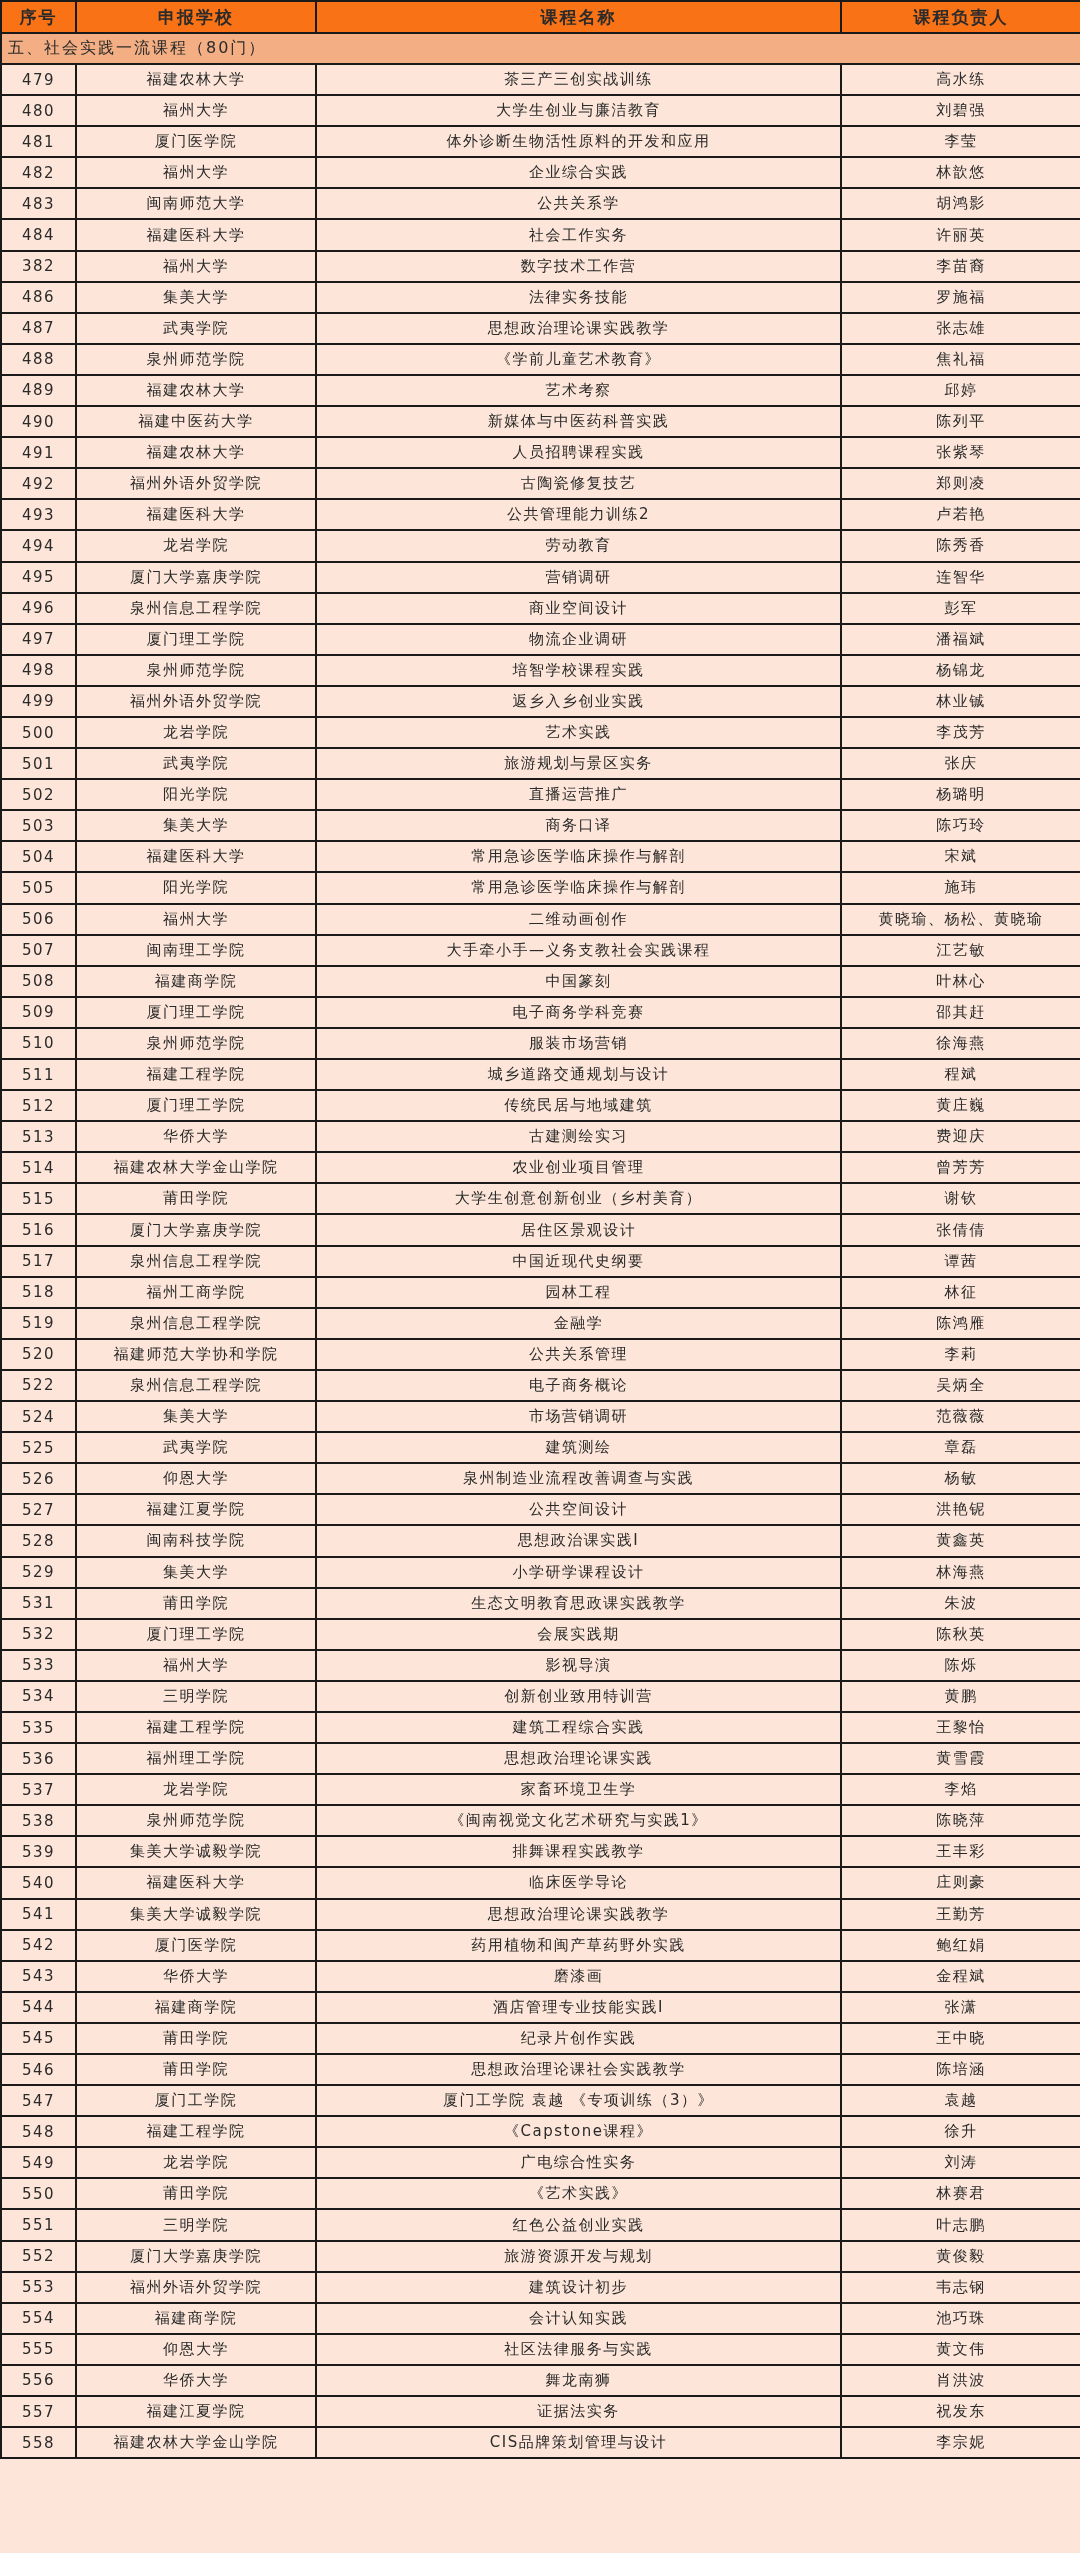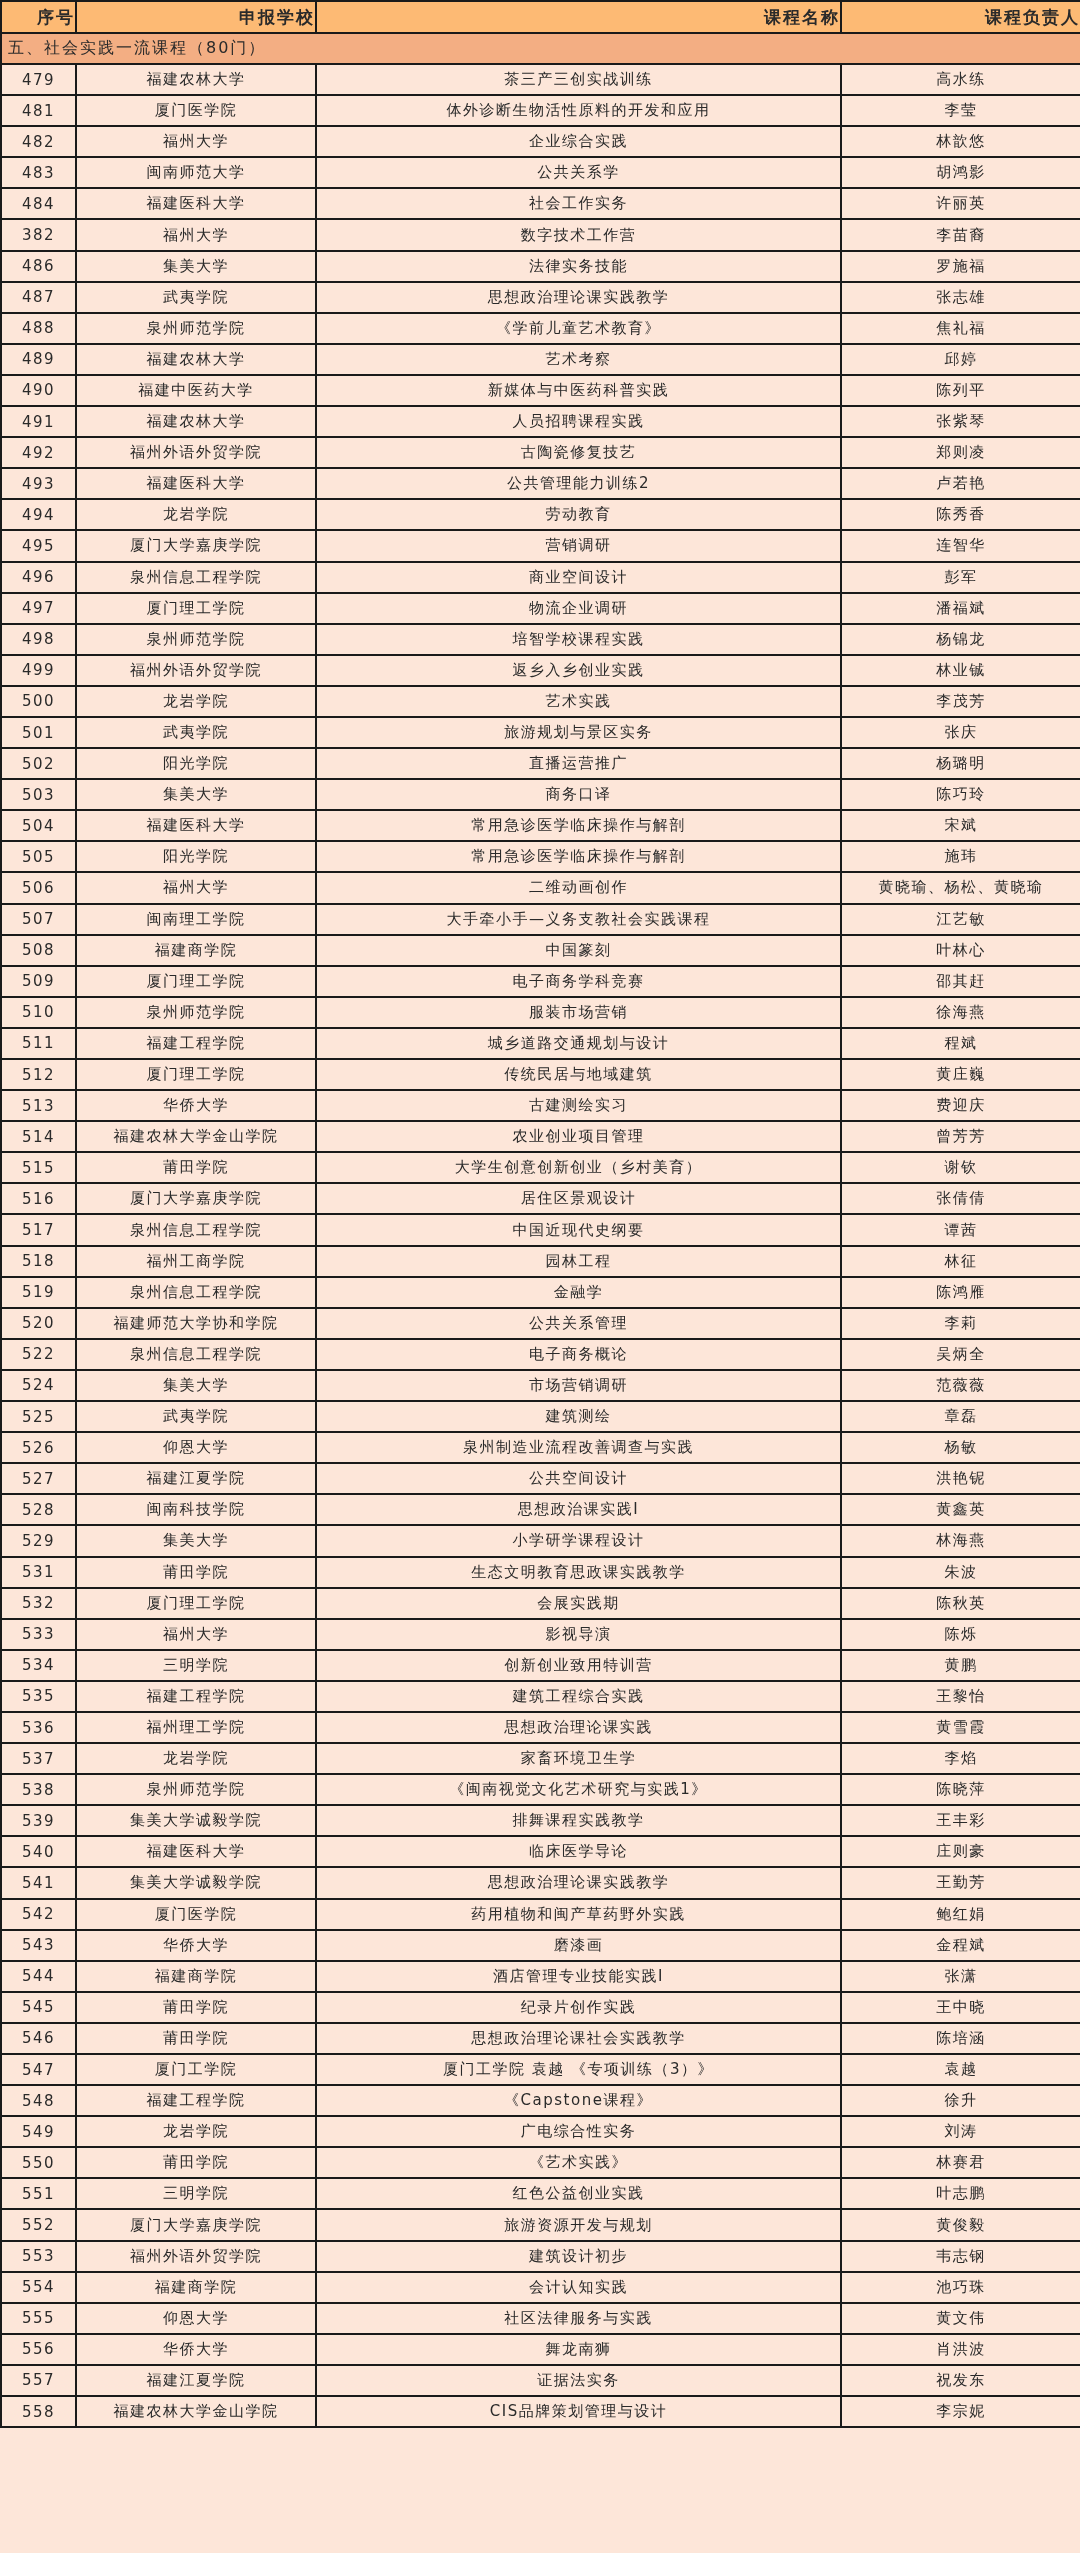--- a/index.html
+++ b/index.html
@@ -1,20 +1,20 @@
 <!DOCTYPE html>
 <html><head>
 <meta charset="utf-8">
 <style>
   html, body { margin: 0; padding: 0; background: #fde6d9; }
   body { width: 1080px; height: 2553px; overflow: hidden; font-family: "DejaVu Sans", "Liberation Sans", sans-serif; color: #2a2a2a; }
   table { border-collapse: collapse; width: 1080px; table-layout: fixed; }
   col.c1 { width: 75px; } col.c2 { width: 240px; } col.c3 { width: 525px; } col.c4 { width: 240px; }
   th, td { border: 2px solid #1a1a1a; text-align: center; padding: 0; white-space: nowrap; overflow: hidden; }
-  thead th { height: 30px; font-size: 17px; font-weight: bold; background: #fdba74; letter-spacing: 2px; text-align: right; }
+  thead th { height: 30px; font-size: 17px; font-weight: bold; background: #f97316; letter-spacing: 2px; }
   tr.section td { height: 29px; background: #f3ae83; text-align: left; font-size: 16px; padding-left: 6px; letter-spacing: 2px; margin-left: 16px; }
   tbody tr.row td { height: 29.1px; font-size: 15px; background: #fde6d9; letter-spacing: 1.5px; }
   td.num { font-size: 14px; letter-spacing: 0; }
 </style>
 </head>
 <body>
 
 <table>
   <colgroup>
       <col class="c1">
@@ -34,20 +34,26 @@
     <tr class="section">
       <td colspan="4">五、社会实践一流课程（80门）</td>
     </tr>
   <tr class="row">
         <td class="num">479</td>
         <td>福建农林大学</td>
         <td>茶三产三创实战训练</td>
         <td>高水练</td>
       </tr>
       <tr class="row">
+        <td class="num">480</td>
+        <td>福州大学</td>
+        <td>大学生创业与廉洁教育</td>
+        <td>刘碧强</td>
+      </tr>
+      <tr class="row">
         <td class="num">481</td>
         <td>厦门医学院</td>
         <td>体外诊断生物活性原料的开发和应用</td>
         <td>李莹</td>
       </tr>
       <tr class="row">
         <td class="num">482</td>
         <td>福州大学</td>
         <td>企业综合实践</td>
         <td>林歆悠</td>

